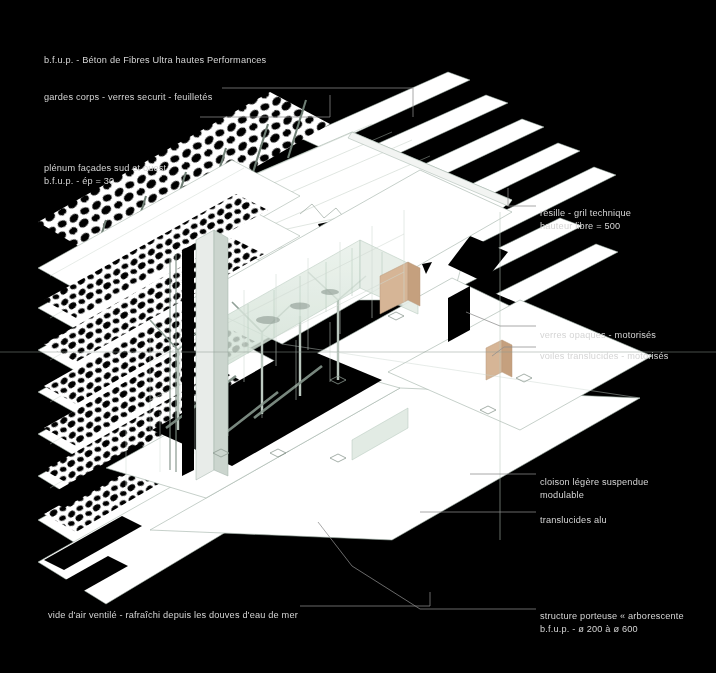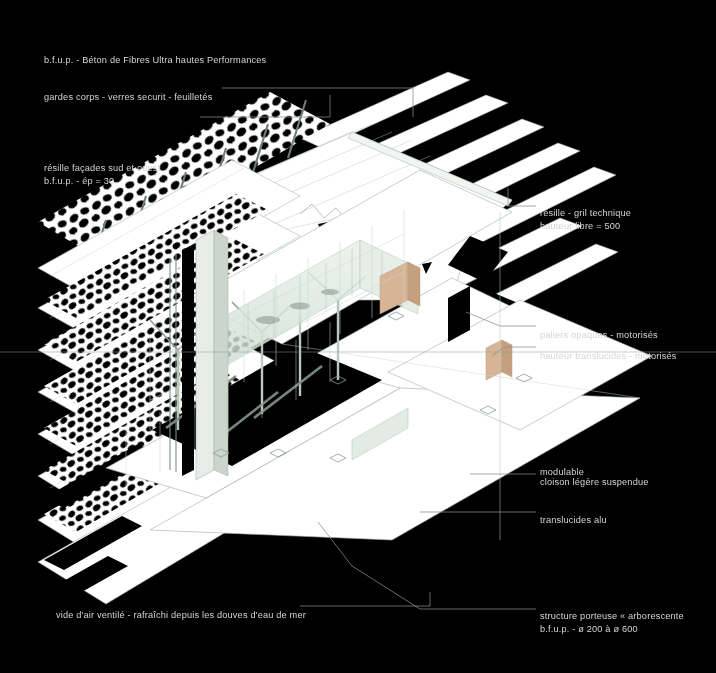--- a/index.html
+++ b/index.html
@@ -274,27 +274,27 @@
         <path d="M536,474 L470,474"></path>
         <path d="M536,512 L420,512"></path>
         <path d="M536,609 L420,609 L352,566 L318,522"></path>
         <path d="M300,606 L430,606 L430,592"></path>
       </g>
     </g>
   </svg>
 
   <div class="lbl" style="left:44px;top:54px;">b.f.u.p. - Béton de Fibres Ultra hautes Performances</div>
   <div class="lbl" style="left:44px;top:91px;">gardes corps - verres securit - feuilletés</div>
-  <div class="lbl two" style="left:44px;top:162px;">résille façades sud et ouest</div>
+  <div class="lbl two" style="left:44px;top:162px;">plénum façades sud et ouest</div>
   <div class="lbl two" style="left:44px;top:175px;">b.f.u.p. -  ép = 30</div>
-  <div class="lbl" style="left:56px;top:609px;">vide d'air ventilé - rafraîchi depuis les douves d'eau de mer</div>
+  <div class="lbl" style="left:48px;top:609px;">vide d'air ventilé - rafraîchi depuis les douves d'eau de mer</div>
 
   <div class="lbl two" style="left:540px;top:207px;">résille - gril technique</div>
   <div class="lbl two" style="left:540px;top:220px;">hauteur libre = 500</div>
-  <div class="lbl" style="left:540px;top:329px;">paliers opaques - motorisés</div>
-  <div class="lbl" style="left:540px;top:350px;">hauteur translucides - motorisés</div>
+  <div class="lbl" style="left:540px;top:329px;">verres opaques - motorisés</div>
+  <div class="lbl" style="left:540px;top:350px;">voiles translucides - motorisés</div>
   <div class="lbl two" style="left:540px;top:476px;">cloison légère suspendue</div>
-  <div class="lbl two" style="left:540px;top:466px;">modulable</div>
+  <div class="lbl two" style="left:540px;top:489px;">modulable</div>
   <div class="lbl" style="left:540px;top:514px;">translucides alu</div>
   <div class="lbl two" style="left:540px;top:610px;">structure porteuse « arborescente</div>
   <div class="lbl two" style="left:540px;top:623px;">b.f.u.p. - ø 200 à ø 600</div>
 
 </div>
 
 </body></html>

